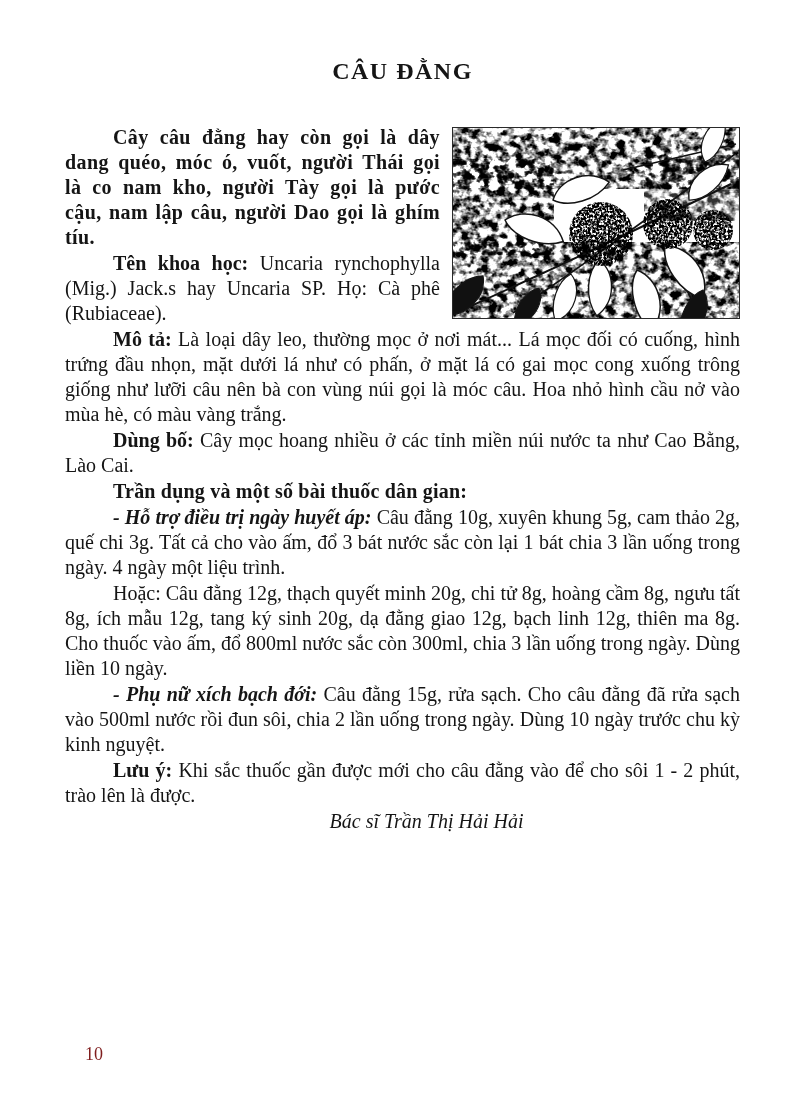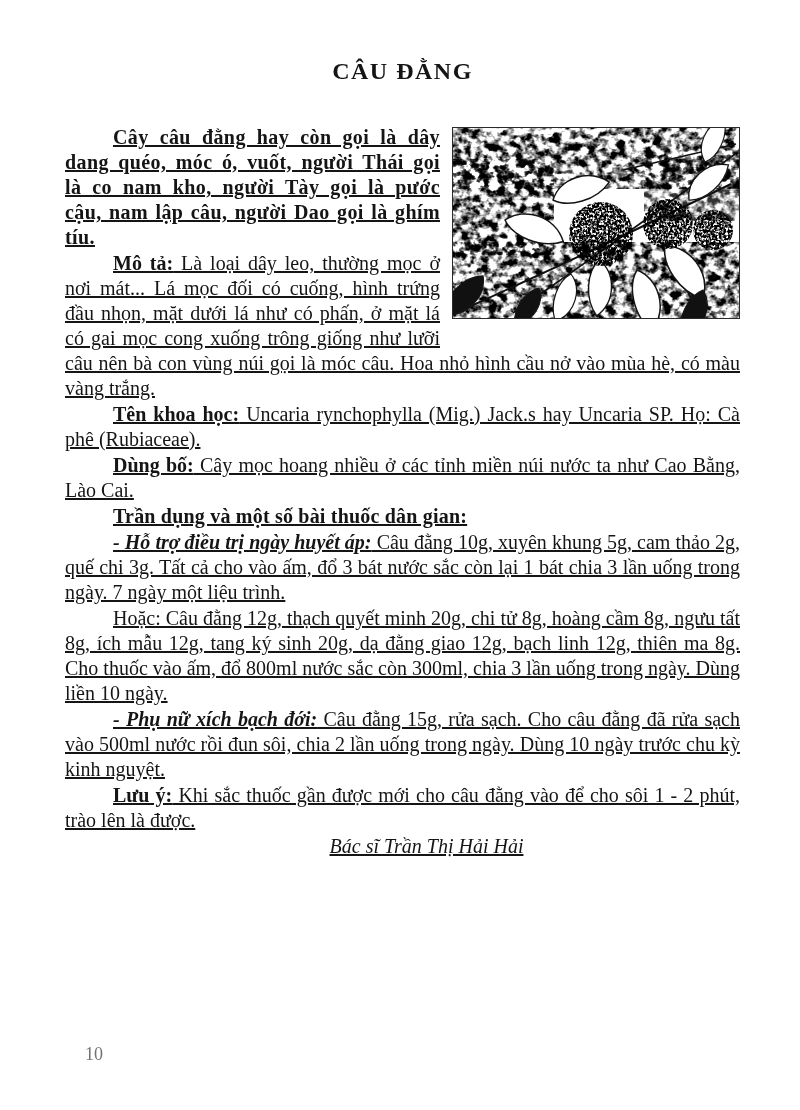--- a/index.html
+++ b/index.html
@@ -25,21 +25,20 @@
     margin:6px 0 40px 0;
   }
   .article{
     font-size:20px;
     line-height:25px;
     text-align:justify;
   }
   .article p{
     margin:0 0 1px 0;
     text-indent:48px;
-    text-decoration:underline;
   }
   .photo{
     float:right;
     width:288px;
     height:192px;
     margin:2px 0 8px 12px;
     border:1px solid #2a2a2a;
     box-sizing:border-box;
     background:#fff;
   }
@@ -52,21 +51,21 @@
     font-style:italic;
     font-size:20px;
     margin-top:12px;
     text-indent:0;
   }
   .page-number{
     position:absolute;
     left:85px;
     top:1044px;
     font-size:18px;
-    color:#737373;
+    color:#7f1d1d;
   }
 </style>
 </head>
 <body>
 
 <div class="sheet">
 
   <h1 class="page-title">CÂU ĐẰNG</h1>
 
   <div class="article">
@@ -122,29 +121,29 @@
             <rect x="186" y="68" width="58" height="58" filter="url(#dots)"></rect>
           </g>
         <g clip-path="url(#cl3)">
             <rect x="236" y="78" width="48" height="48" filter="url(#dots)"></rect>
           </g>
       </svg>
     </div>
 
     <p class="p-intro"><span class="lead-b">Cây câu đằng hay còn gọi là dây dang quéo, móc ó, vuốt, người Thái gọi là co nam kho, người Tày gọi là pước cậu, nam lập câu, người Dao gọi là ghím tíu.</span></p>
 
+    <p><span class="lead-b">Tên khoa học:</span><span> Uncaria rynchophylla (Mig.) Jack.s hay Uncaria SP. Họ: Cà phê (Rubiaceae).</span></p>
+
     <p><span class="lead-b">Mô tả:</span><span> Là loại dây leo, thường mọc ở nơi mát... Lá mọc đối có cuống, hình trứng đầu nhọn, mặt dưới lá như có phấn, ở mặt lá có gai mọc cong xuống trông giống như lưỡi câu nên bà con vùng núi gọi là móc câu. Hoa nhỏ hình cầu nở vào mùa hè, có màu vàng trắng.</span></p>
-
-    <p><span class="lead-b">Tên khoa học:</span><span> Uncaria rynchophylla (Mig.) Jack.s hay Uncaria SP. Họ: Cà phê (Rubiaceae).</span></p>
 
     <p><span class="lead-b">Dùng bố:</span><span> Cây mọc hoang nhiều ở các tỉnh miền núi nước ta như Cao Bằng, Lào Cai.</span></p>
 
     <p class="p-heading"><span class="lead-b">Trần dụng và một số bài thuốc dân gian:</span></p>
 
-    <p><span class="lead-bi">- Hỗ trợ điều trị ngày huyết áp:</span><span> Câu đằng 10g, xuyên khung 5g, cam thảo 2g, quế chi 3g. Tất cả cho vào ấm, đổ 3 bát nước sắc còn lại 1 bát chia 3 lần uống trong ngày. 7 ngày một liệu trình.</span></p>
+    <p><span class="lead-bi">- Hỗ trợ điều trị ngày huyết áp:</span><span> Câu đằng 10g, xuyên khung 5g, cam thảo 2g, quế chi 3g. Tất cả cho vào ấm, đổ 3 bát nước sắc còn lại 1 bát chia 3 lần uống trong ngày. 4 ngày một liệu trình.</span></p>
 
 
     <p><span>Hoặc: Câu đằng 12g, thạch quyết minh 20g, chi tử 8g, hoàng cầm 8g, ngưu tất 8g, ích mẫu 12g, tang ký sinh 20g, dạ đằng giao 12g, bạch linh 12g, thiên ma 8g. Cho thuốc vào ấm, đổ 800ml nước sắc còn 300ml, chia 3 lần uống trong ngày. Dùng liền 10 ngày.</span></p>
 
 
     <p><span class="lead-bi">- Phụ nữ xích bạch đới:</span><span> Câu đằng 15g, rửa sạch. Cho câu đằng đã rửa sạch vào 500ml nước rồi đun sôi, chia 2 lần uống trong ngày. Dùng 10 ngày trước chu kỳ kinh nguyệt.</span></p>
 
 
     <p><span class="lead-b">Lưu ý:</span><span> Khi sắc thuốc gần được mới cho câu đằng vào để cho sôi 1 - 2 phút, trào lên là được.</span></p>
 

